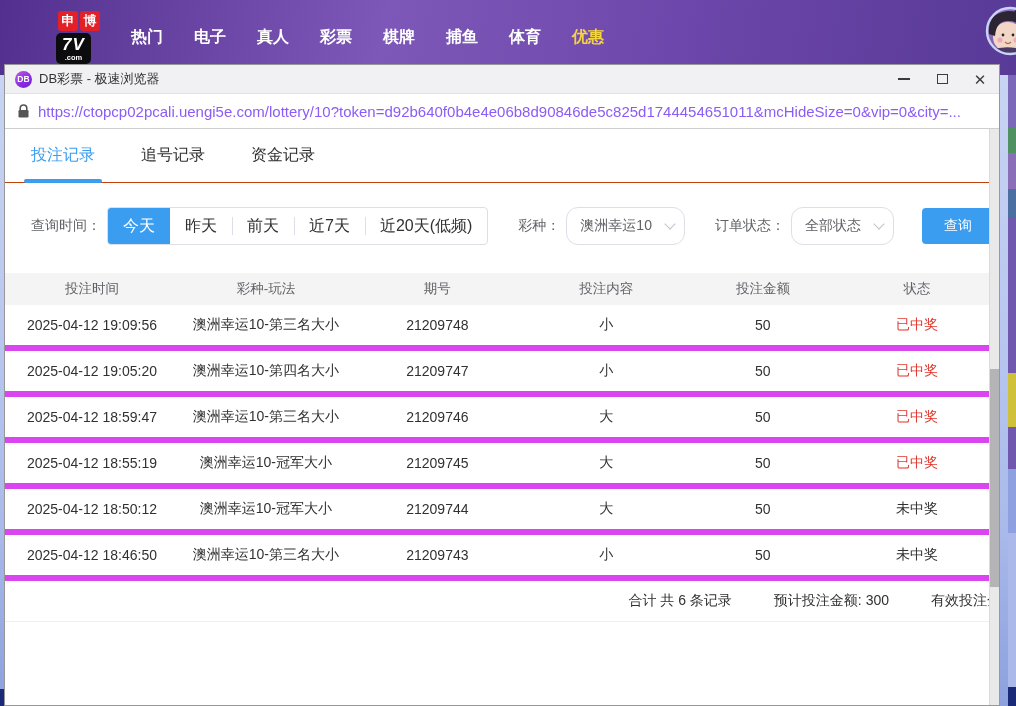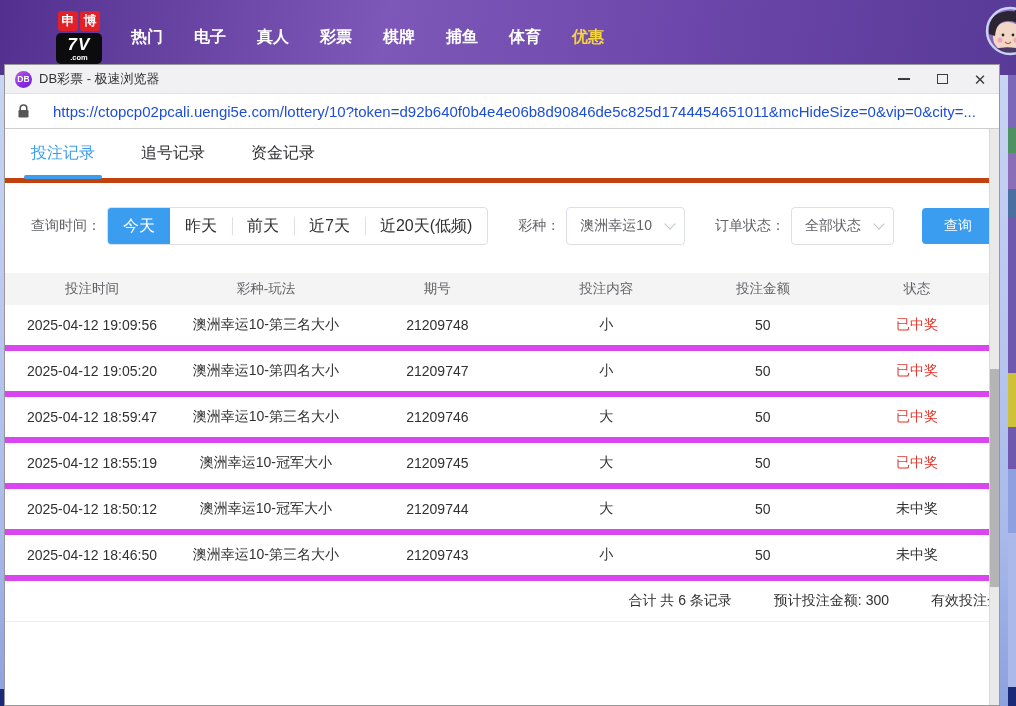--- a/index.html
+++ b/index.html
@@ -11,21 +11,21 @@
   
   .top-nav{
     position:absolute;left:0;top:0;right:0;height:75px;
     background:linear-gradient(100deg,#53308f 0%,#7e58b8 38%,#6c46aa 68%,#583a97 100%);
     display:flex;align-items:center;padding-left:56px;box-sizing:border-box;z-index:1;
   }
   .logo{display:flex;flex-direction:column;gap:2px;width:46px;cursor:pointer;}
   .logo-badges{display:flex;gap:2px;justify-content:center;}
   .logo-badge{width:20px;height:20px;background:#e32028;border-radius:3px;color:#fff;
     font-size:13px;font-weight:bold;display:flex;align-items:center;justify-content:center;}
-  .logo-brand{background:#0c0c0e;border-radius:5px;width:46px;height:31px;text-align:center;
+  .logo-brand{background:#0c0c0e;border-radius:5px;width:35px;height:31px;text-align:center;
     display:flex;flex-direction:column;justify-content:center;line-height:1;}
   .logo-brand .bb{color:#fff;font-size:17px;font-weight:900;font-style:italic;letter-spacing:1px;}
   .logo-brand .bs{color:#fff;font-size:7.5px;font-weight:bold;margin-top:1px;}
   .nav-menu{display:flex;gap:31px;margin-left:29px;}
   .nav-item{color:#ffffff;font-size:16px;font-weight:700;cursor:pointer;white-space:nowrap;}
   .nav-item.highlight{color:#f5d442;}
   .avatar{position:absolute;right:-19px;top:6px;width:50px;height:50px;border-radius:50%;cursor:pointer;}
   .right-sliver{
     position:absolute;right:0;top:75px;bottom:0;width:8px;z-index:0;
     background:linear-gradient(180deg,
@@ -45,45 +45,45 @@
   .favicon{width:17px;height:17px;border-radius:50%;background:linear-gradient(140deg,#c05ae8,#8a2be2 60%,#6a1fd0);
     color:#fff;font-size:8.5px;font-weight:bold;display:flex;align-items:center;justify-content:center;margin-right:7px;flex:none;}
   .window-title{font-size:13px;color:#333;white-space:nowrap;}
   .win-controls{margin-left:auto;display:flex;height:100%;}
   .win-btn{width:38px;height:100%;display:flex;align-items:center;justify-content:center;color:#3c3c3c;cursor:pointer;}
   .ic-min{width:12px;height:2px;background:#3c3c3c;}
   .ic-max{width:11px;height:10px;border:1.5px solid #3c3c3c;box-sizing:border-box;}
   .ic-close{font-size:15px;line-height:1;}
   .url-bar{height:34px;background:#fff;border-bottom:1px solid #cfcfcf;display:flex;align-items:center;
     padding:0 13px;flex:none;cursor:text;}
-  .url-text{font-size:15px;color:#1d4ed8;margin-left:24px;white-space:nowrap;overflow:hidden;}
+  .url-text{font-size:15px;color:#8b5cf6;margin-left:9px;white-space:nowrap;overflow:hidden;}
   .content{flex:1;position:relative;overflow:hidden;background:#fff;}
   
   .scrollbar{position:absolute;top:0;right:0;bottom:0;width:10px;background:#e9e9ea;
     border-left:1px solid #dadada;z-index:6;box-sizing:border-box;cursor:pointer;}
   .scroll-thumb{position:absolute;left:0;right:0;top:240px;height:218px;background:#b4b4b7;}
   
   .tabs{height:54px;display:flex;align-items:center;padding-left:26px;gap:46px;
-    border-bottom:5px solid #c2410c;box-sizing:border-box;}
+    border-bottom:1px solid #c2410c;box-sizing:border-box;}
   .tab{font-size:16px;color:#303133;position:relative;height:100%;display:flex;align-items:center;cursor:pointer;}
   .tab.active{color:#3b9df0;}
   .tab.active::after{content:"";position:absolute;left:-7px;right:-7px;bottom:-1px;height:4px;
     border-radius:2px;background:#3b9df0;}
   
   .filter-row{display:flex;align-items:center;margin:24px 0 0 26px;font-size:14px;color:#606266;}
   .btn-group{display:flex;align-items:stretch;border:1px solid #dcdfe6;border-radius:4px;
     overflow:hidden;margin-left:6px;height:38px;box-sizing:border-box;}
   .time-btn{padding:0 15px;display:flex;align-items:center;font-size:16px;color:#303133;
     position:relative;cursor:pointer;white-space:nowrap;}
   .time-btn + .time-btn::before{content:"";position:absolute;left:0;top:9px;bottom:9px;width:1px;background:#dcdfe6;}
   .time-btn.active{background:#3b9df0;color:#fff;}
   .time-btn.active + .time-btn::before{background:transparent;}
   .f-label{margin-left:30px;white-space:nowrap;}
   .f-label.first{margin-left:0;}
-  .select{display:flex;align-items:center;border:1px solid #dcdfe6;border-radius:4px;height:38px;
+  .select{display:flex;align-items:center;border:1px solid #dcdfe6;border-radius:12px;height:38px;
     box-sizing:border-box;padding:0 10px 0 13px;margin-left:6px;color:#606266;font-size:14px;cursor:pointer;white-space:nowrap;}
   .select .sel-text{margin-right:14px;}
   .chevron{width:7px;height:7px;border-right:1.4px solid #c0c4cc;border-bottom:1.4px solid #c0c4cc;
     transform:rotate(45deg);margin-top:-4px;}
   .search-btn{margin-left:28px;width:72px;height:36px;background:#3b9df0;color:#fff;border-radius:4px;
     display:flex;align-items:center;justify-content:center;font-size:14px;cursor:pointer;border:none;}
   
   .table{margin-top:28px;font-size:14px;color:#303133;width:100%;}
   .t-header{display:flex;height:32px;align-items:center;background:#f4f4f5;color:#606266;font-size:13.5px;}
   .t-row{display:flex;height:40px;align-items:center;border-bottom:6px solid #d946ef;background:#fff;}

